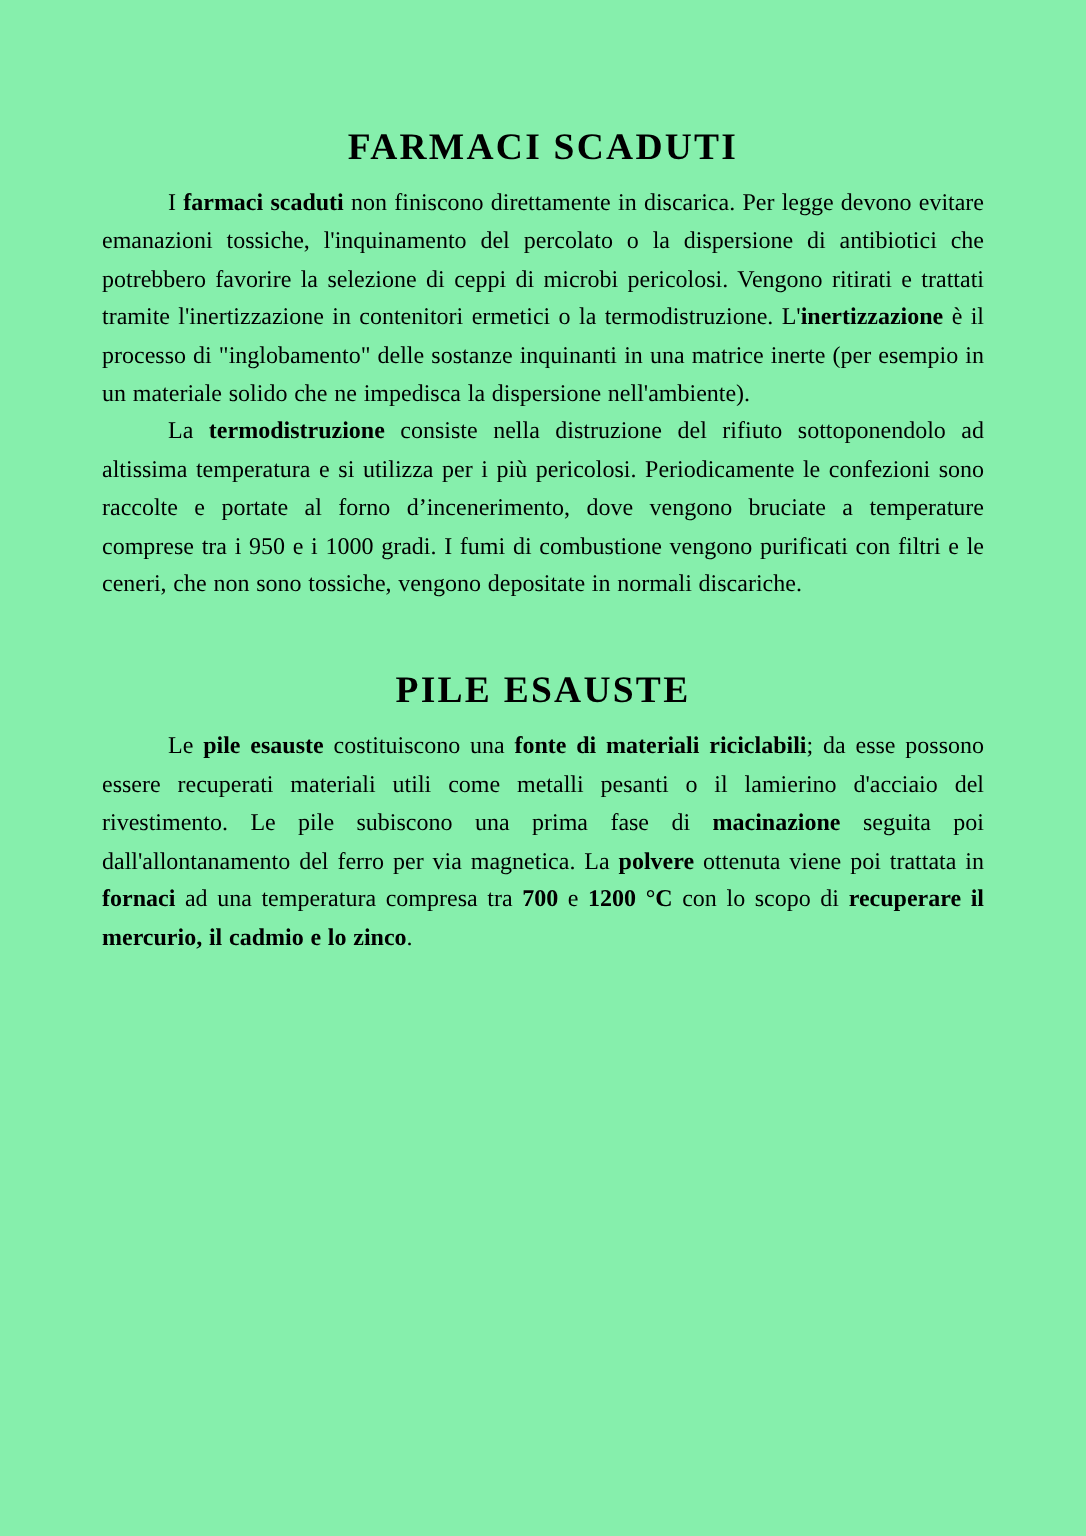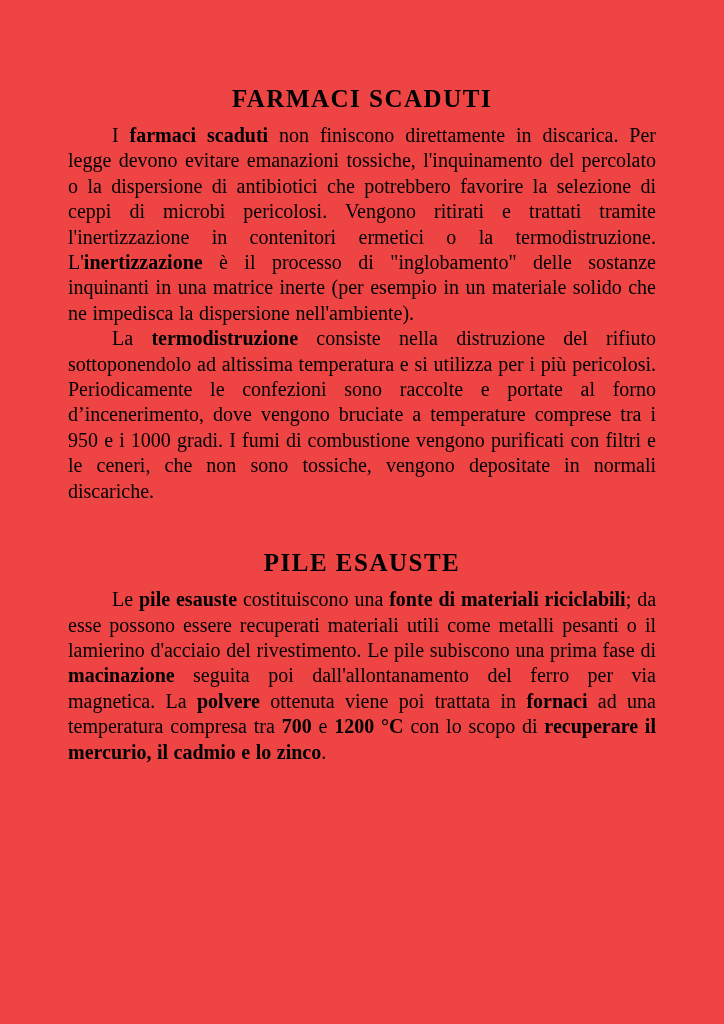--- a/index.html
+++ b/index.html
@@ -12,40 +12,40 @@
     height: 1024px;
     overflow: hidden;
     font-family: "Liberation Serif", serif;
     color: #000000;
   }
   .page {
     box-sizing: border-box;
     width: 724px;
     height: 1024px;
     padding: 84px 68px 0 68px;
-    background: #ef4444;
+    background: #86efac;
   }
   .doc-title {
     margin: 0 0 9px 0;
     text-align: center;
     font-family: "Liberation Serif", serif;
     font-weight: bold;
     font-size: 25px;
     line-height: 30px;
     letter-spacing: 1.5px;
     color: #000000;
   }
   .doc-title.second {
     margin-top: 44px;
   }
   .section-body p {
     margin: 0;
     text-align: justify;
     text-indent: 44px;
-    font-size: 20px;
+    font-size: 16px;
     line-height: 25.4px;
     color: #000000;
     word-spacing: 0.5px;
   }
   .section-body p b {
     font-weight: bold;
   }
 </style>
 </head>
 <body>

